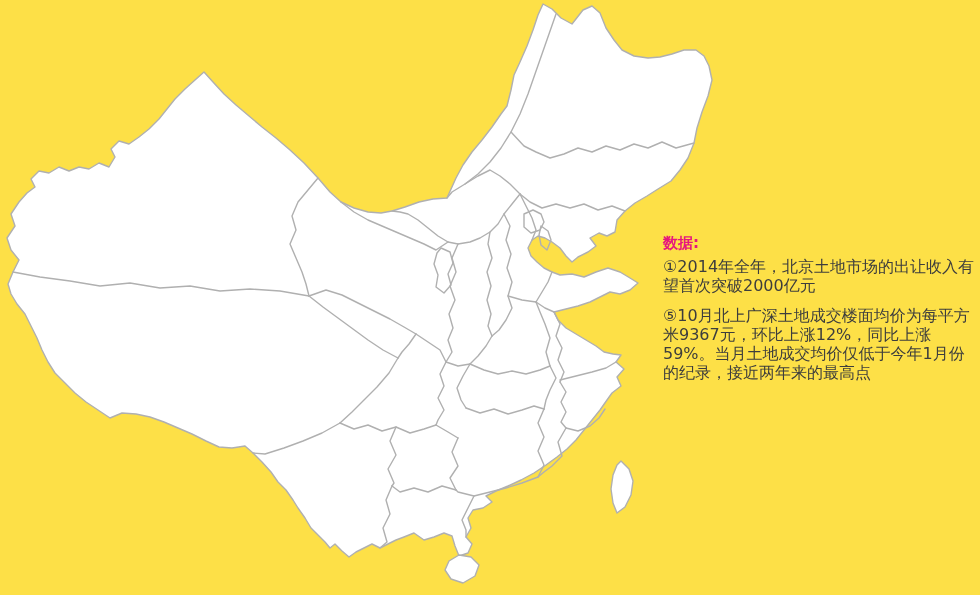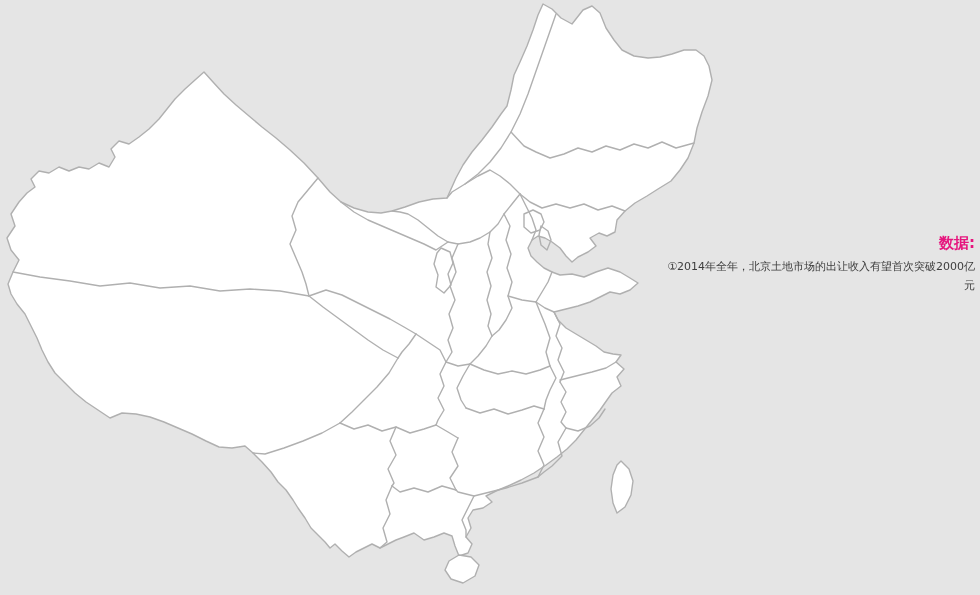--- a/index.html
+++ b/index.html
@@ -1,26 +1,25 @@
 <!DOCTYPE html>
 <html><head>
 <meta charset="utf-8">
 <style>
   html,body{margin:0;padding:0;background:#ffffff;}
   .canvas{
-    position:relative;width:980px;height:595px;overflow:hidden;background:#e5e5e5;
+    position:relative;width:980px;height:595px;overflow:hidden;background:#fde047;
     font-family:"DejaVu Sans","Liberation Sans",sans-serif;
-    text-align:right;
   }
   .map-svg{position:absolute;left:0;top:0;width:980px;height:595px;}
   .map-svg path{stroke:#b0b0b0;stroke-width:1.4;fill:none;stroke-linejoin:round;stroke-linecap:round;}
   .map-svg path.land{fill:#ffffff;}
   .panel{position:absolute;left:663px;top:234px;width:312px;}
   .panel-title{font-size:15px;line-height:18px;font-weight:bold;color:#e6167e;margin:0 0 5px 0;}
-  .panel p{font-size:11px;line-height:19px;color:#3d3d3d;margin:0 0 11px 0;}
+  .panel p{font-size:16px;line-height:19px;color:#3d3d3d;margin:0 0 11px 0;}
 </style>
 </head>
 <body>
 
 <div class="canvas">
 
   <svg class="map-svg" viewBox="0 0 980 595" aria-hidden="true">
 
     <path class="land" d="M543,4 L552,9 561,18 572,24 583,10 592,6 600,13 606,28 614,40 622,50 634,56 648,58 660,57 672,54 684,50 696,50 704,56 709,66 712,80 708,96 702,112 697,128 694,143 688,158 680,170 671,181 658,189 647,196 635,203 625,211 617,220 615,232 607,236 599,233 590,238 596,246 588,252 578,257 572,262 566,256 560,248 552,242 545,238 538,236 532,240 528,248 531,256 537,262 544,268 552,272 560,275 572,274 584,277 596,272 608,268 620,272 630,278 638,283 630,290 620,294 610,292 600,297 590,302 578,306 566,309 554,312 558,320 566,328 576,334 586,340 596,346 604,352 613,354 621,355 616,362 624,369 617,377 621,386 612,393 607,400 600,410 592,420 584,430 576,440 567,449 557,457 546,465 534,473 521,480 508,486 496,491 486,496 492,502 483,508 473,510 468,518 471,528 466,537 472,544 468,553 459,556 455,546 452,536 444,533 434,537 424,540 414,533 404,537 396,540 388,544 380,548 372,544 364,548 356,552 349,557 342,551 335,544 330,548 325,542 319,536 311,528 305,518 298,508 293,500 286,490 278,482 271,472 262,462 253,453 245,446 232,448 219,447 206,441 192,434 178,428 164,422 150,417 136,414 122,413 110,418 98,410 86,402 75,393 65,383 55,373 48,362 42,350 37,338 31,326 25,314 17,304 11,294 8,284 13,272 19,260 11,250 7,238 15,226 11,214 19,202 27,193 35,187 31,179 39,171 49,173 59,167 69,171 79,167 89,169 99,163 109,167 115,157 111,149 119,141 129,144 139,137 149,129 159,119 167,109 175,99 185,89 195,80 204,72 213,82 224,94 236,105 249,116 262,127 276,138 290,150 304,163 318,178 330,192 341,202 354,208 368,212 381,213 392,211 405,207 419,202 433,199 447,198 456,178 463,165 472,152 482,140 492,127 501,114 507,106 511,90 514,75 520,62 527,46 533,30 538,15 Z"></path>
 
@@ -72,15 +71,16 @@
       <path d="M566,428 L558,442 562,456 552,466 544,472 538,477"></path>
       <path d="M474,496 L468,508 462,520 466,530 466,537"></path>
     </g>
     <path class="land" d="M449,561 L459,555 471,557 479,565 475,576 463,583 451,579 445,570 Z"></path>
     <path class="land" d="M621,461 L629,469 633,481 631,495 625,507 617,513 613,503 611,489 613,475 617,465 Z"></path>
   </svg>
 
   <div class="panel">
     <h3 class="panel-title">数据:</h3>
     <p>①2014年全年，北京土地市场的出让收入有望首次突破2000亿元</p>
+    <p>⑤10月北上广深土地成交楼面均价为每平方米9367元，环比上涨12%，同比上涨59%。当月土地成交均价仅低于今年1月份的纪录，接近两年来的最高点</p>
   </div>
 
 </div>
 
 </body></html>

